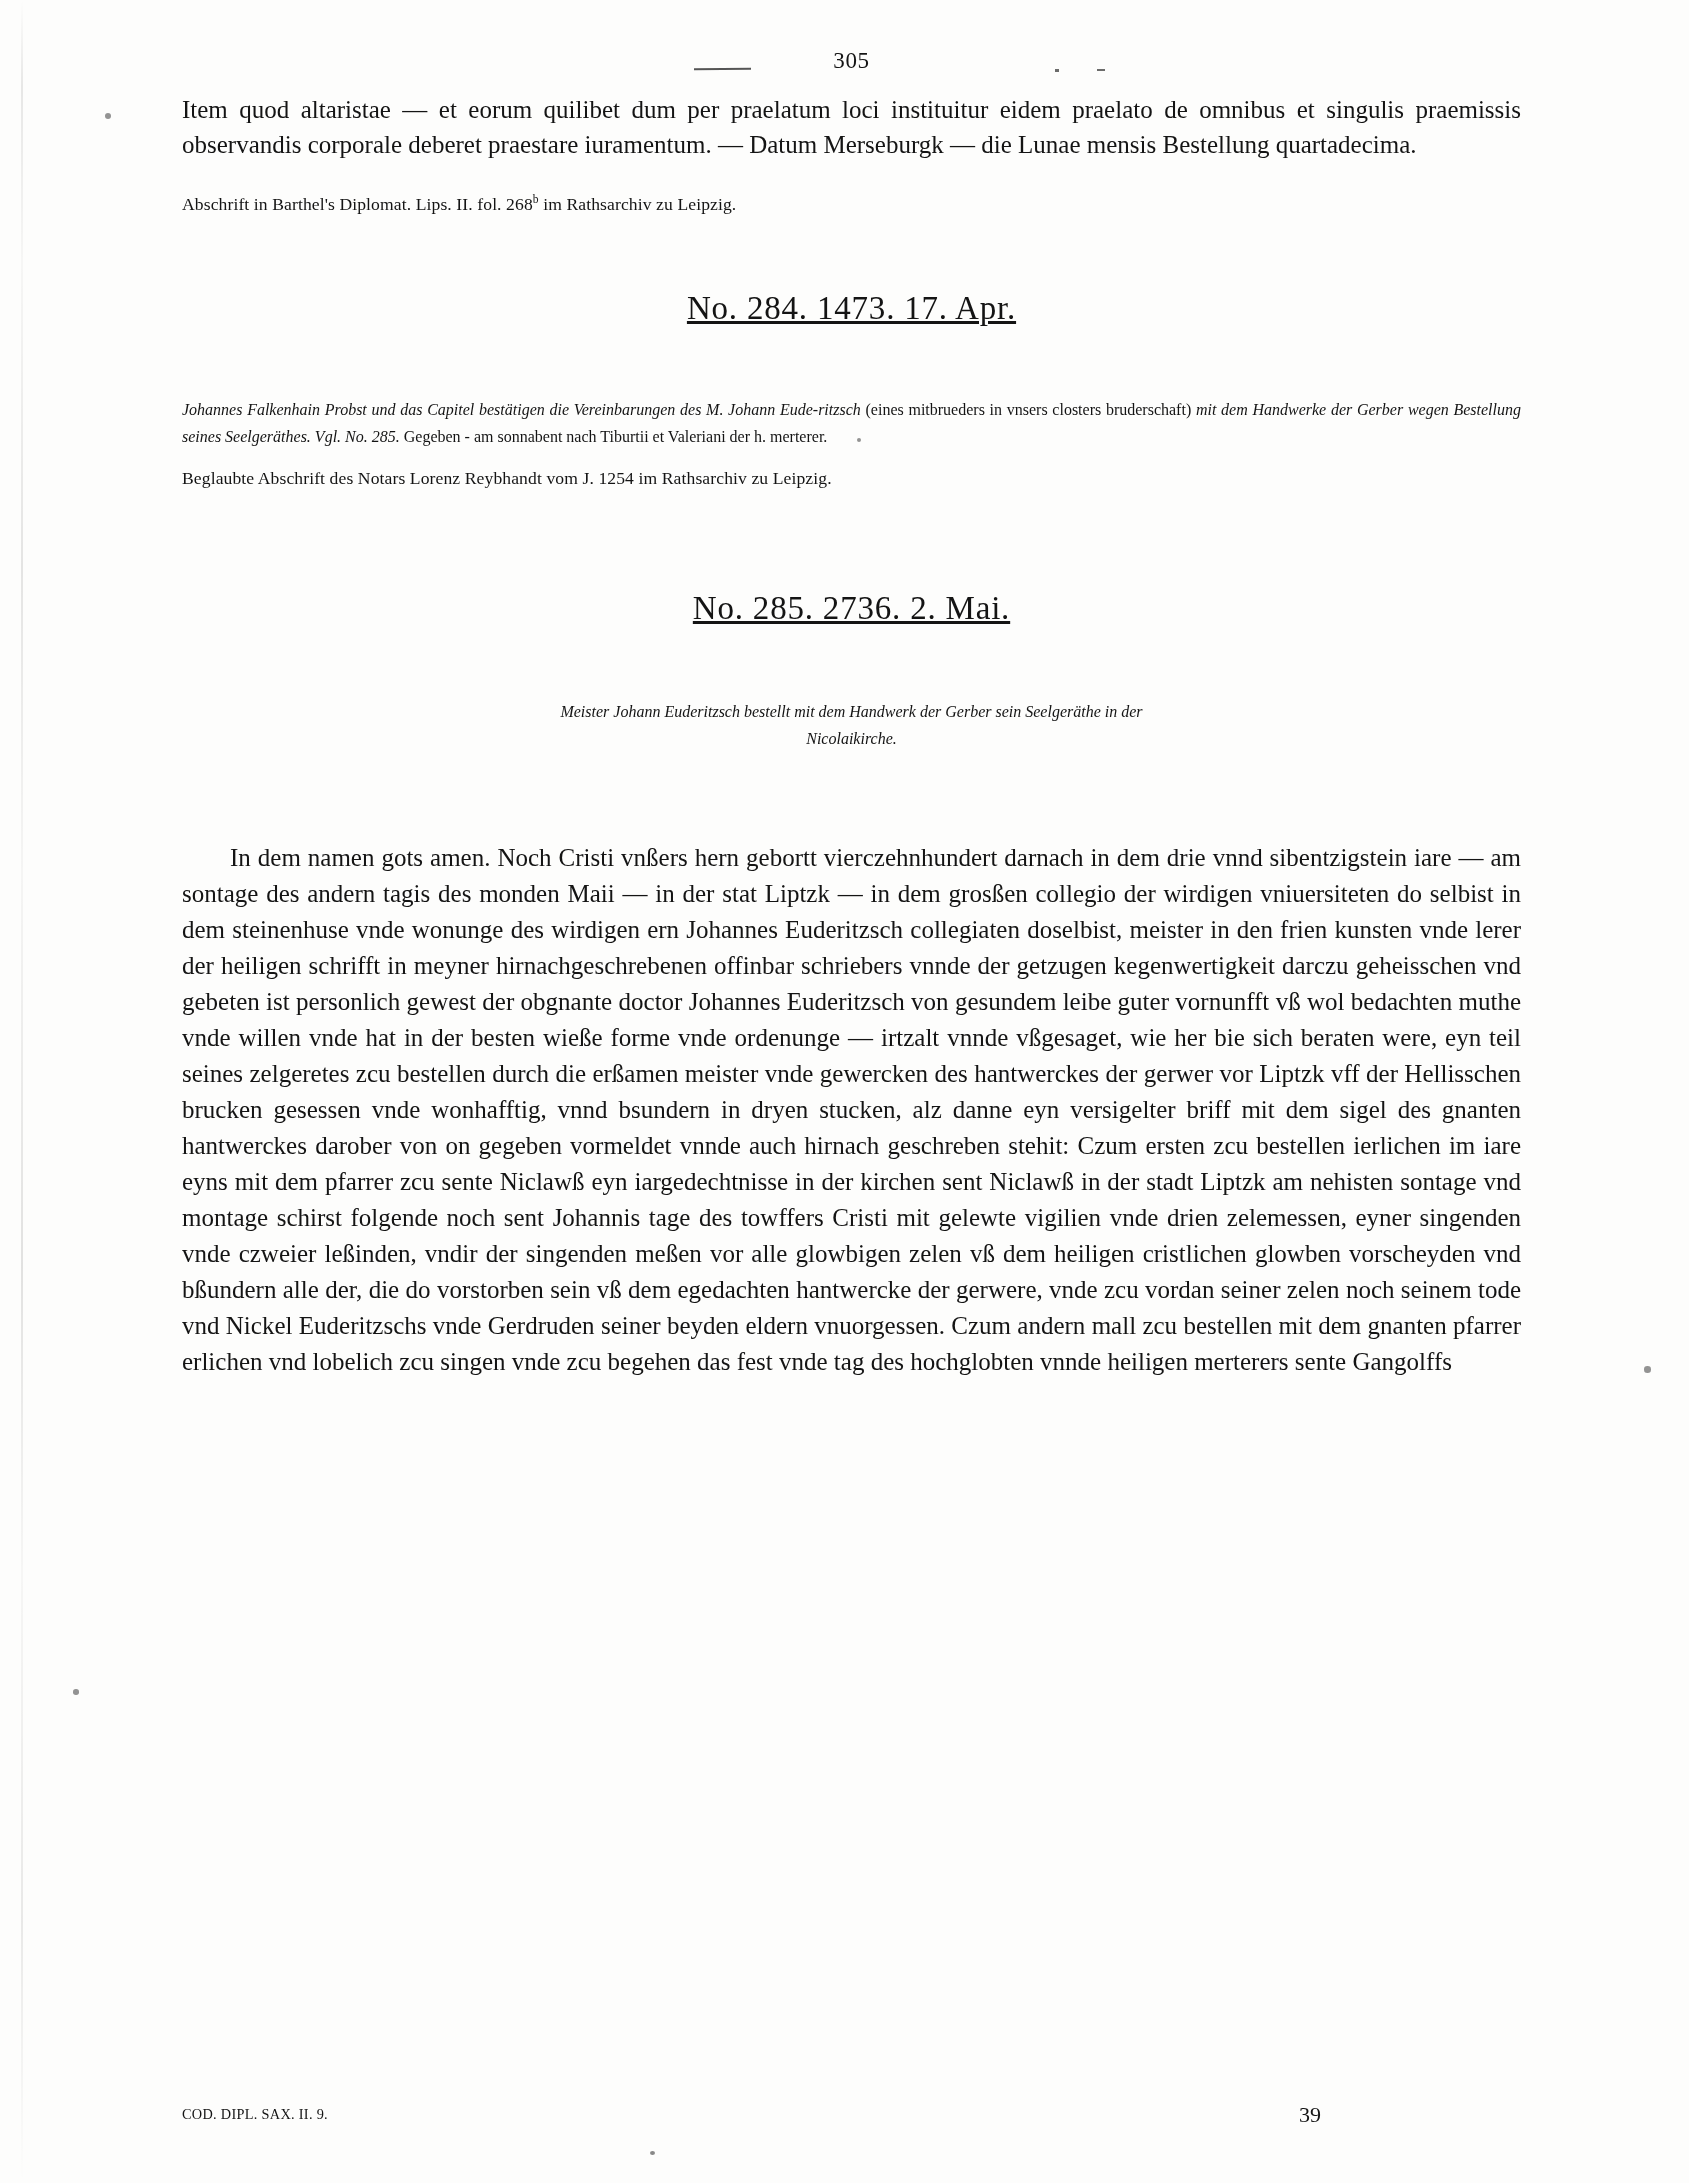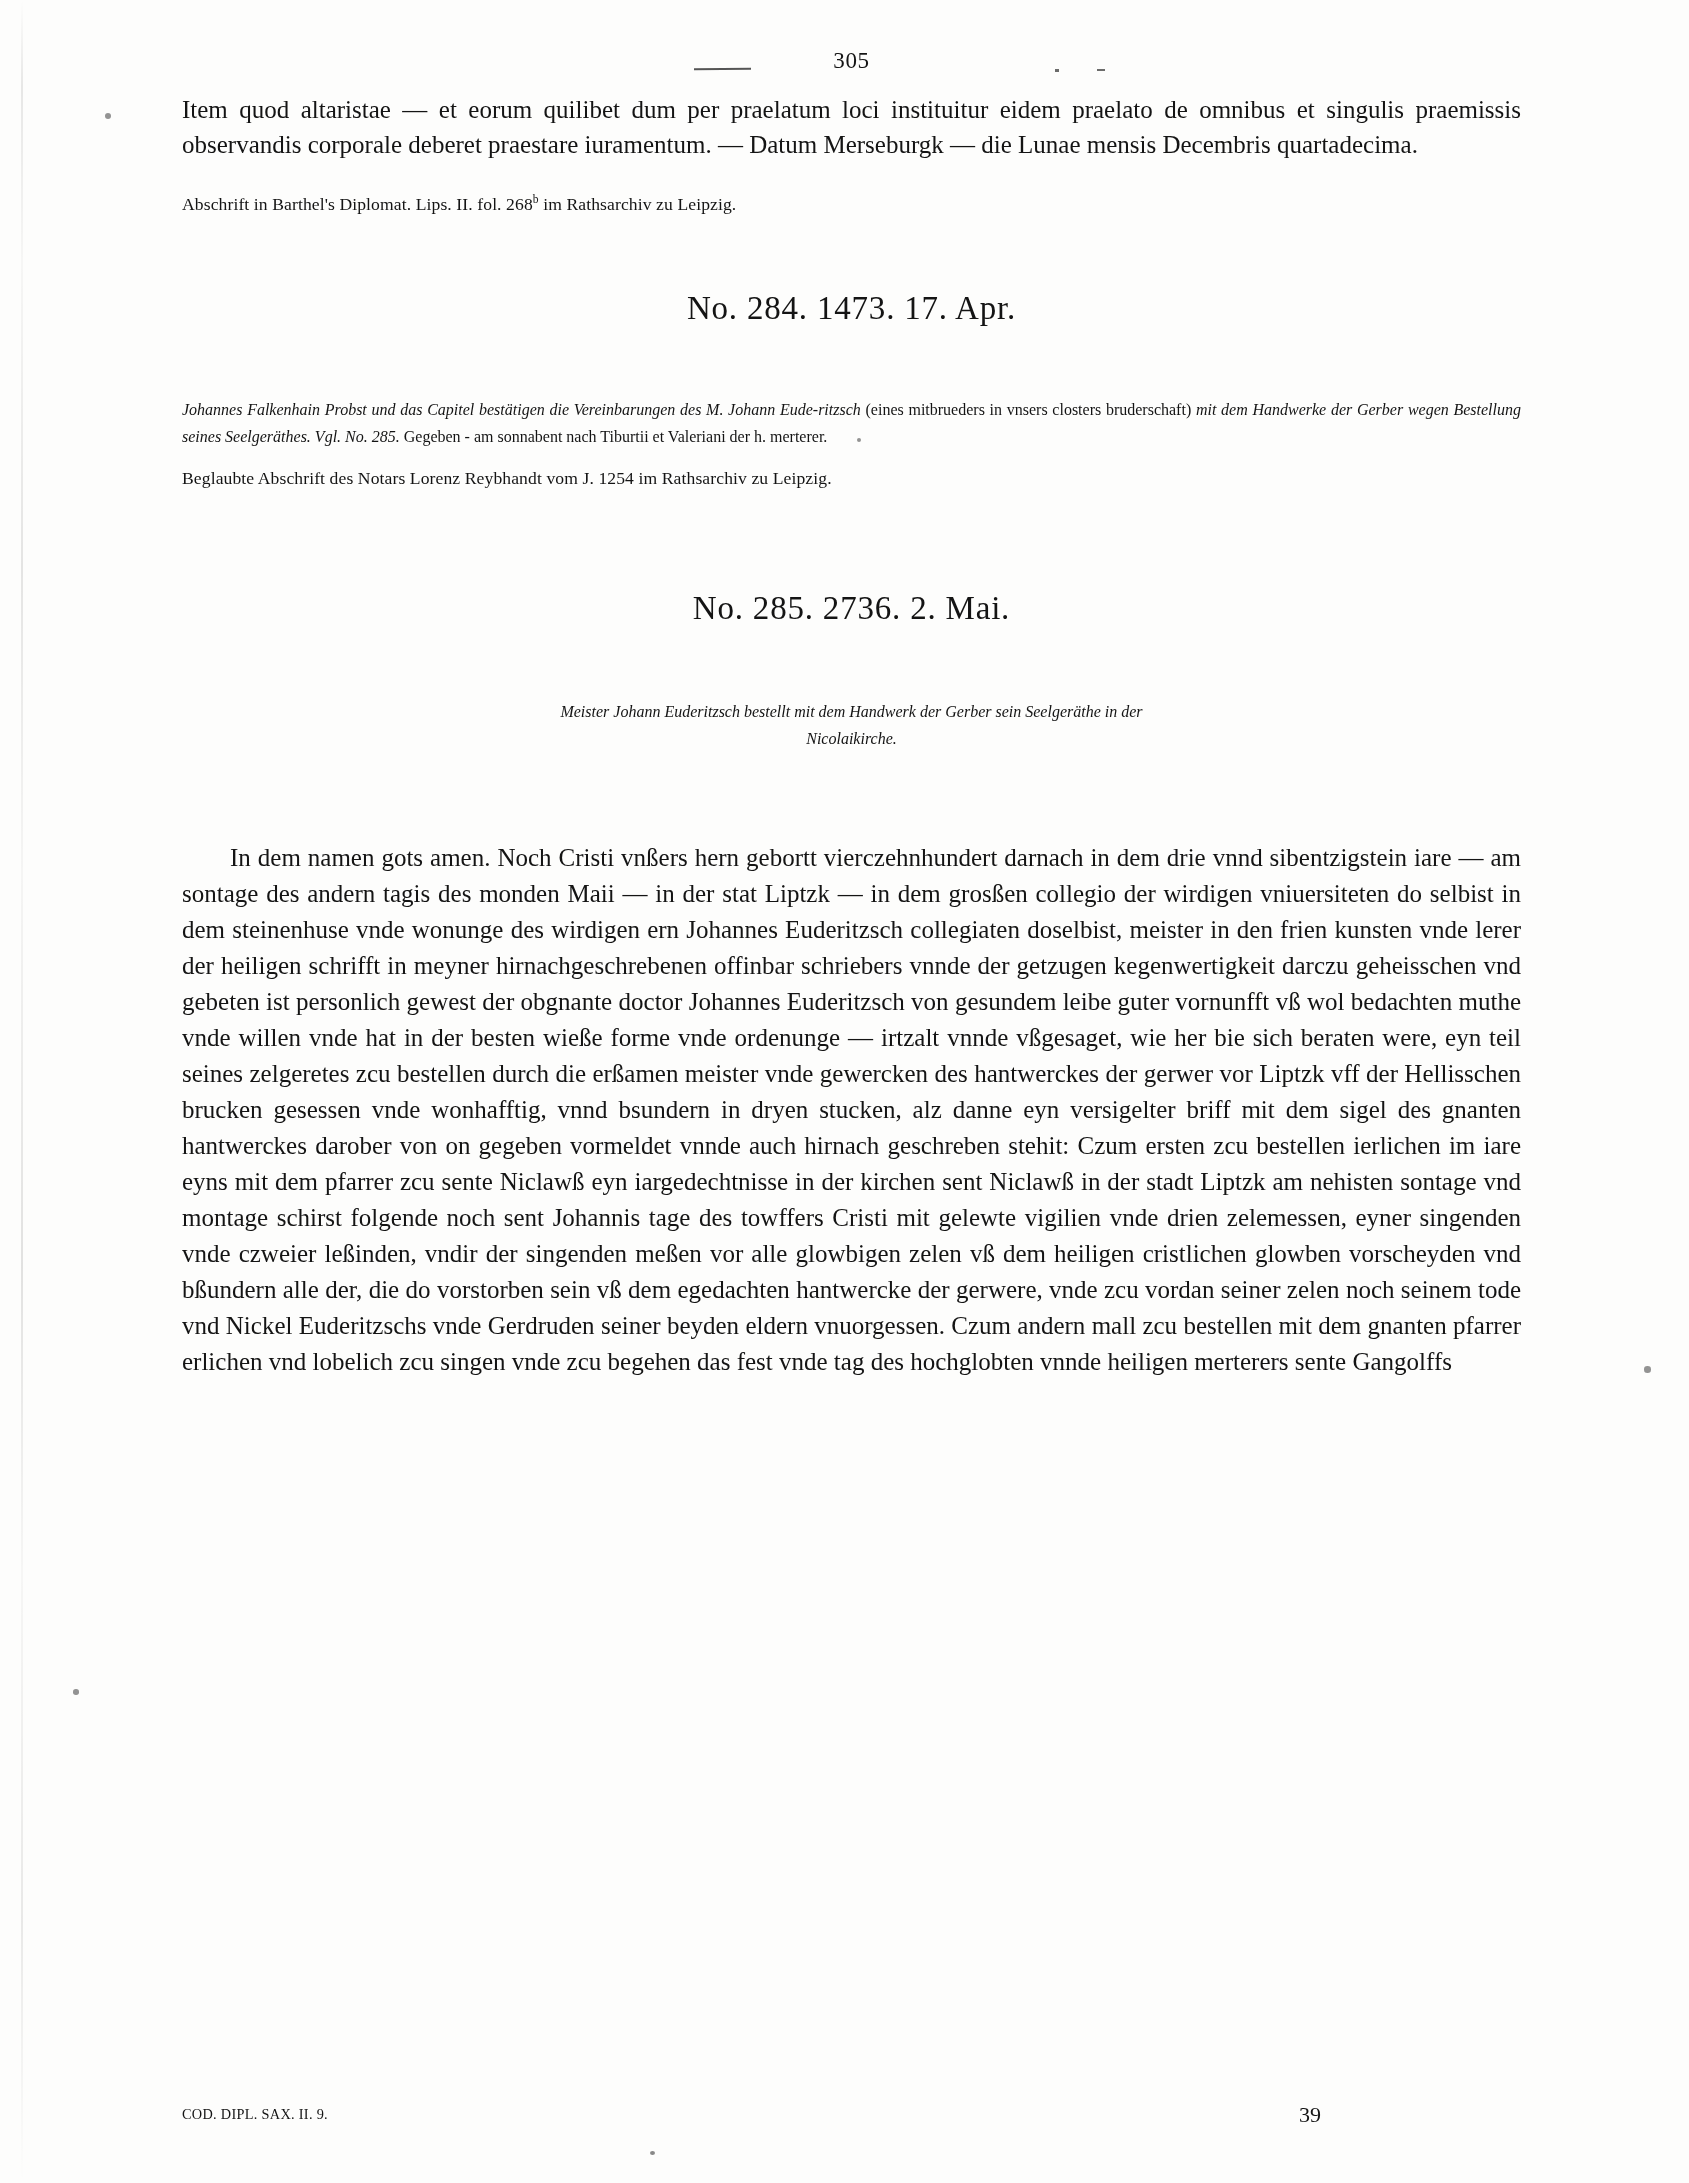--- a/index.html
+++ b/index.html
@@ -97,20 +97,21 @@
   }
   .srcnote sup { font-size: 11.6px; vertical-align: super; }
 
   .doc-heading {
     text-align: center;
     font-size: 33px;
     line-height: 41px;
     letter-spacing: 0.8px;
     font-weight: normal;
     margin: 0;
+    text-decoration: underline;
   }
 
   .regest {
     font-style: italic;
     font-size: 16px;
     line-height: 27px;
     text-align: justify;
   }
   .regest .rom { font-style: normal; }
   .regest.centered { text-align: center; }
@@ -173,21 +174,21 @@
 
   <div class="content">
 
     <div class="runhead">
       <div class="rule-left"></div>
       <div class="folio">305</div>
       <div class="dot-a"></div>
       <div class="dot-b"></div>
     </div>
 
-    <p class="para latin">Item quod altaristae — et eorum quilibet dum per praelatum loci instituitur eidem praelato de omnibus et singulis praemissis observandis corporale deberet praestare iuramentum. — Datum Merseburgk — die Lunae mensis Decembris quartadecima.</p>
+    <p class="para latin">Item quod altaristae — et eorum quilibet dum per praelatum loci instituitur eidem praelato de omnibus et singulis praemissis observandis corporale deberet praestare iuramentum. — Datum Merseburgk — die Lunae mensis Bestellung quartadecima.</p>
 
     <div class="srcnote">
       <span>Abschrift in Barthel's Diplomat. Lips. II. fol. 268</span><sup>b</sup><span> im Rathsarchiv zu Leipzig.</span>
     </div>
 
     <div class="gap-a"></div>
 
     <h2 class="doc-heading">No. 284.  1473.  17. Apr.</h2>
 
     <div class="gap-b"></div>

